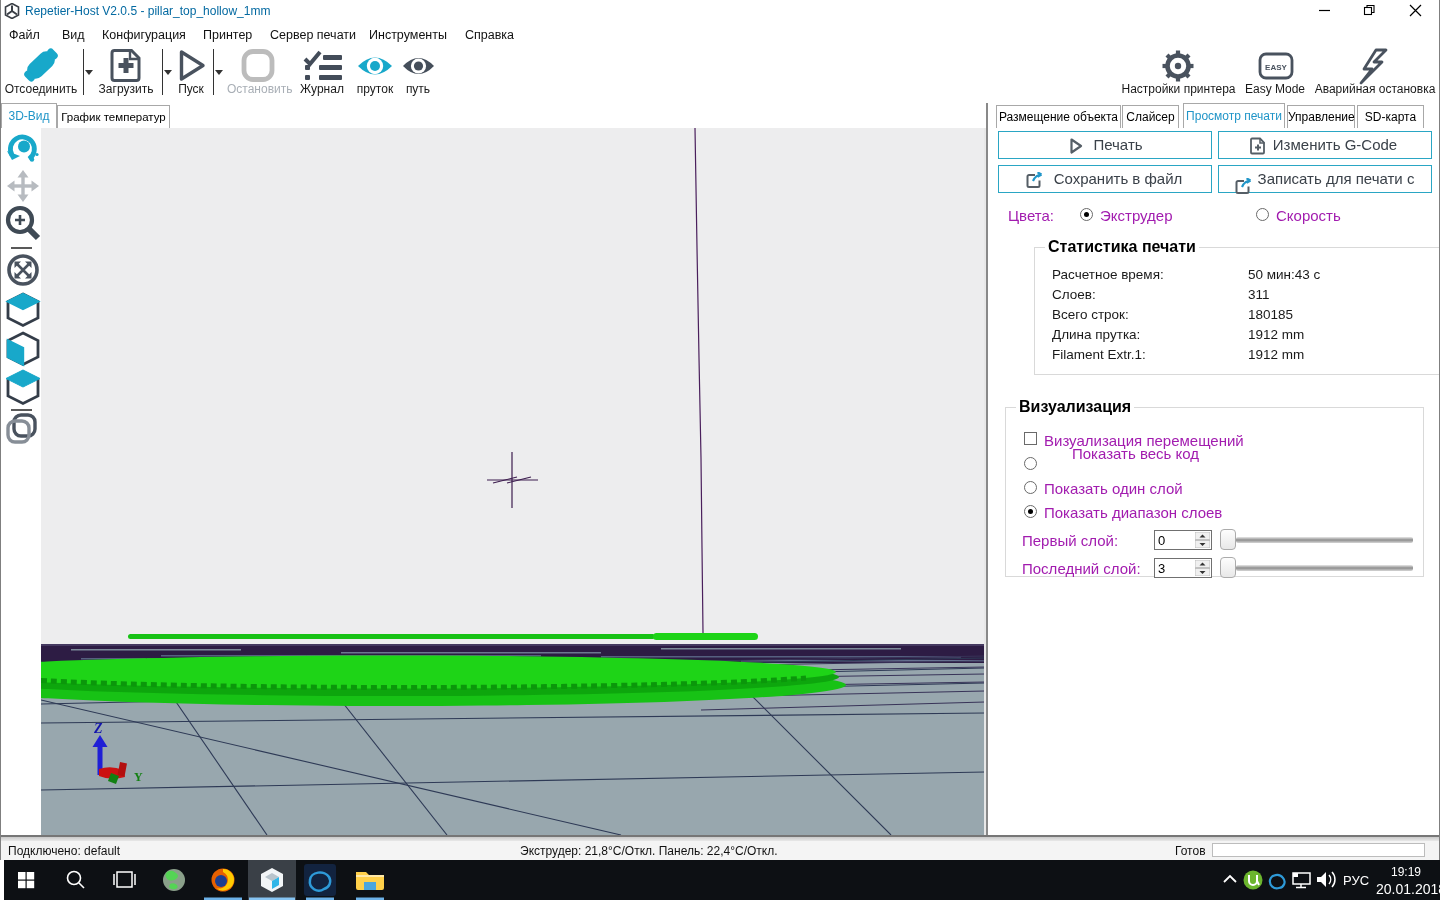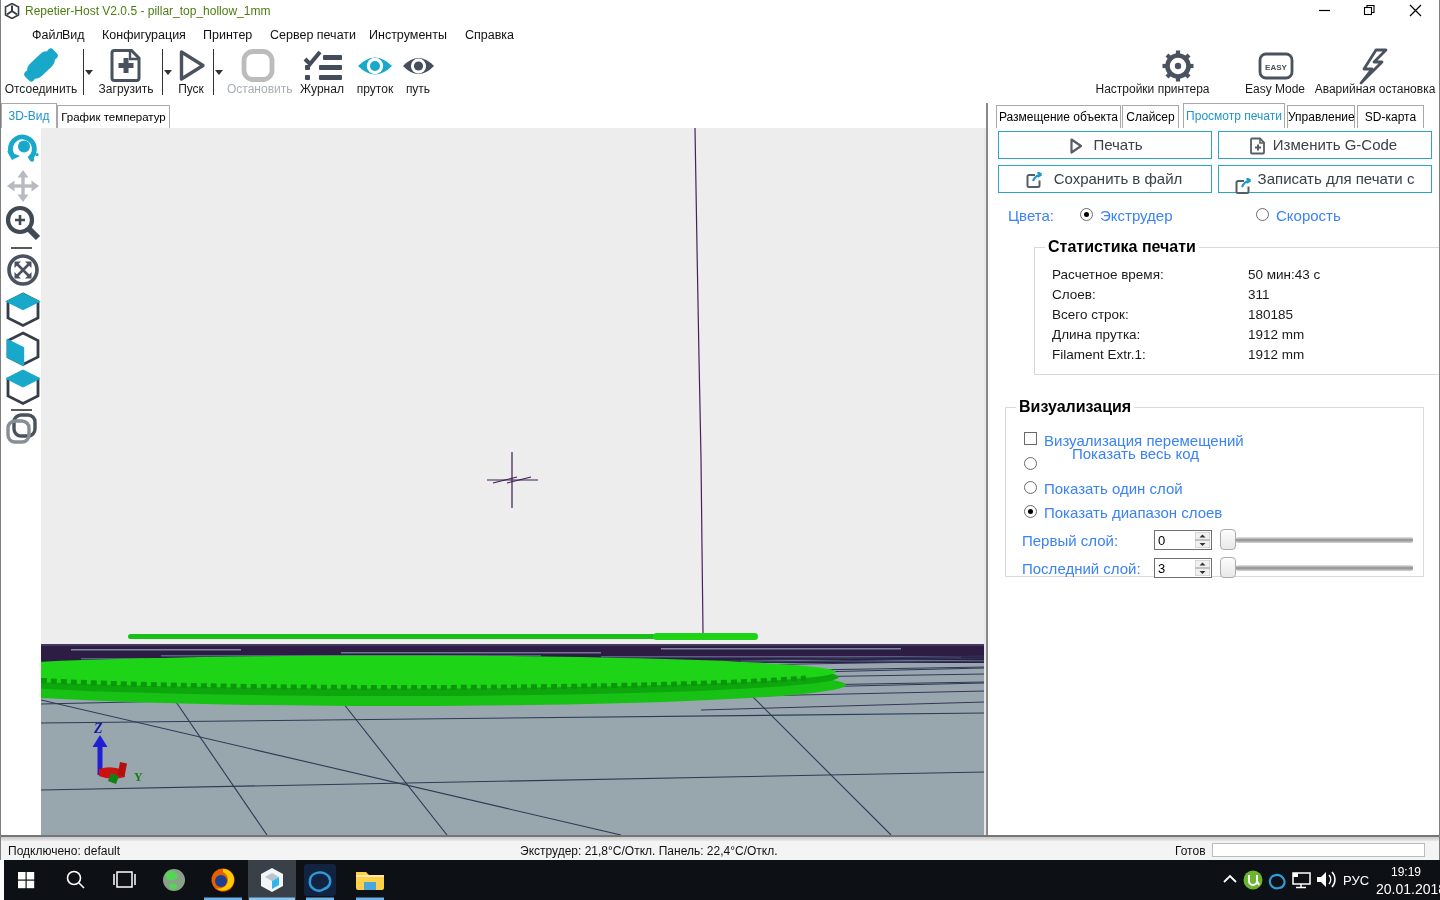--- a/index.html
+++ b/index.html
@@ -1,40 +1,40 @@
 <!DOCTYPE html>
 <html><head>
 <meta charset="utf-8">
 <style>
 * { margin:0; padding:0; box-sizing:border-box; }
 html,body { width:1440px; height:900px; overflow:hidden; font-family:"Liberation Sans", sans-serif; }
 body { background:#fff; position:relative; }
 .abs { position:absolute; }
 #titlebar { left:0; top:0; width:1440px; height:22px; background:#fff; }
-#title-text { left:25px; top:4px; font-size:12px; color:#4d7c0f; }
+#title-text { left:25px; top:4px; font-size:12px; color:#0369a1; }
 #menubar { left:0; top:22px; width:1440px; height:23px; background:#fff; }
 .menu-item { position:absolute; top:6px; font-size:12.5px; color:#111; }
 #toolbar { left:0; top:45px; width:1440px; height:57px; background:#fff; }
 .tb-label { position:absolute; top:37px; font-size:12px; color:#1a1a1a; text-align:center; }
 .tb-sep { position:absolute; top:4px; width:1px; height:46px; background:#333; }
 .tb-caret { position:absolute; top:25px; width:0; height:0; border-left:4px solid transparent; border-right:4px solid transparent; border-top:5px solid #333; }
 
 .tab { position:absolute; background:#fff; border:1px solid #a8a8a8; border-bottom:none; font-size:12px; text-align:center; }
 
 #toolcol { left:1px; top:128px; width:40px; height:707px; background:#fff; }
 #scene { left:41px; top:128px; width:944px; height:707px; background:#ededee; }
 
 #panel { left:988px; top:103px; width:452px; height:738px; background:#fff; }
 #panel-sep { left:986px; top:103px; width:2px; height:738px; background:#898989; }
 .rbtn { position:absolute; width:214px; height:28px; border:1px solid #2aa6c4; background:#fff; color:#3a4149; font-size:15px; text-align:center; line-height:26px; }
 .gbox { position:absolute; border:1px solid #d9d9d9; background:#fff; }
 .gtitle { position:absolute; top:-10px; left:10px; background:#fff; padding:0 3px; font-weight:bold; font-size:16px; color:#000; }
 .stat-label { position:absolute; left:17px; font-size:13.5px; color:#1a1a1a; }
 .stat-val { position:absolute; left:213px; font-size:13.5px; color:#1a1a1a; }
-.r13 { font-size:15px; color:#3b82f6; position:absolute; }
+.r13 { font-size:15px; color:#a21caf; position:absolute; }
 .radio { position:absolute; width:13px; height:13px; border-radius:50%; border:1px solid #6a6a6a; background:#fff; }
 .radio.sel::after { content:""; position:absolute; left:3px; top:3px; width:5px; height:5px; border-radius:50%; background:#000; }
 .chk { position:absolute; width:13px; height:13px; border:1px solid #6a6a6a; background:#fff; }
 .spin { position:absolute; width:58px; height:20px; border:1px solid #707070; background:#fff; font-size:13px; }
 .spin span { position:absolute; left:3px; top:2px; }
 .spin .btns { position:absolute; right:1px; top:1px; width:15px; height:16px; }
 .sldtrack { position:absolute; height:6px; background:linear-gradient(#e8e8e8,#8e8e8e 50%,#d6d6d6); border-radius:2px; }
 .sldthumb { position:absolute; width:16px; height:21px; background:linear-gradient(#fdfdfd,#e8e8e8); border:1px solid #ababab; border-radius:4px; }
 
 #statband { left:0; top:835px; width:1440px; height:6px; background:linear-gradient(#767676,#767676 34%,#c9c9c9 34%,#e8e8e8); }
@@ -54,21 +54,21 @@
   <span id="title-text" class="abs">Repetier-Host V2.0.5 - pillar_top_hollow_1mm</span>
   <svg class="abs" style="left:1310px; top:0;" width="130" height="22" viewBox="0 0 130 22">
     <line x1="9" y1="10.5" x2="20" y2="10.5" stroke="#000" stroke-width="1.2"></line>
     <rect x="54.5" y="7.5" width="7" height="7" fill="#fff" stroke="#000" stroke-width="1.1"></rect>
     <path d="M57 7.5 v-2 h7 v7 h-2" fill="none" stroke="#000" stroke-width="1.1"></path>
     <path d="M100 5 l11 11 M111 5 l-11 11" stroke="#000" stroke-width="1.2"></path>
   </svg>
 </div>
 
 <div id="menubar" class="abs">
-  <span class="menu-item" style="left:32px;">Файл</span>
+  <span class="menu-item" style="left:9px;">Файл</span>
   <span class="menu-item" style="left:62px;">Вид</span>
   <span class="menu-item" style="left:102px;">Конфигурация</span>
   <span class="menu-item" style="left:203px;">Принтер</span>
   <span class="menu-item" style="left:270px;text-align:right;">Сервер печати</span>
   <span class="menu-item" style="left:369px;">Инструменты</span>
   <span class="menu-item" style="left:465px;">Справка</span>
 </div>
 
 <div id="toolbar" class="abs">
   <svg class="abs" style="left:0; top:0;" width="450" height="57" viewBox="0 0 450 57">
@@ -139,21 +139,21 @@
         <line x1="30.2" y1="28.8" x2="27" y2="32"></line>
       </g>
     </g>
     <circle cx="38" cy="21" r="3.2" fill="#49525e"></circle>
 
     <rect x="120" y="9" width="32" height="24" rx="6" fill="none" stroke="#49525e" stroke-width="2.8"></rect>
     <text x="136" y="24.5" font-size="8" font-weight="bold" fill="#49525e" text-anchor="middle" font-family="Liberation Sans">EASY</text>
 
     <path d="M236 5 L224 24 h8 L221 38 L242 17 h-8 L246 5 z" fill="none" stroke="#49525e" stroke-width="2.8" stroke-linejoin="round"></path>
   </svg>
-  <div class="tb-label" style="left:1095px; width:115px;">Настройки принтера</div>
+  <div class="tb-label" style="left:1121px; width:115px;">Настройки принтера</div>
   <div class="tb-label" style="left:1242px; width:66px;">Easy Mode</div>
   <div class="tb-label" style="left:1314px; width:122px;">Аварийная остановка</div>
 </div>
 
 <div class="tab" style="left:1px; top:103px; width:56px; height:25px; line-height:24px; color:#2095c8;">3D-Вид</div>
 <div class="tab" style="left:57px; top:105px; width:113px; height:23px; line-height:22px; color:#000; font-size:11.5px;">График температур</div>
 
 <div id="toolcol" class="abs">
   <svg width="40" height="707" viewBox="0 0 40 707">
 

